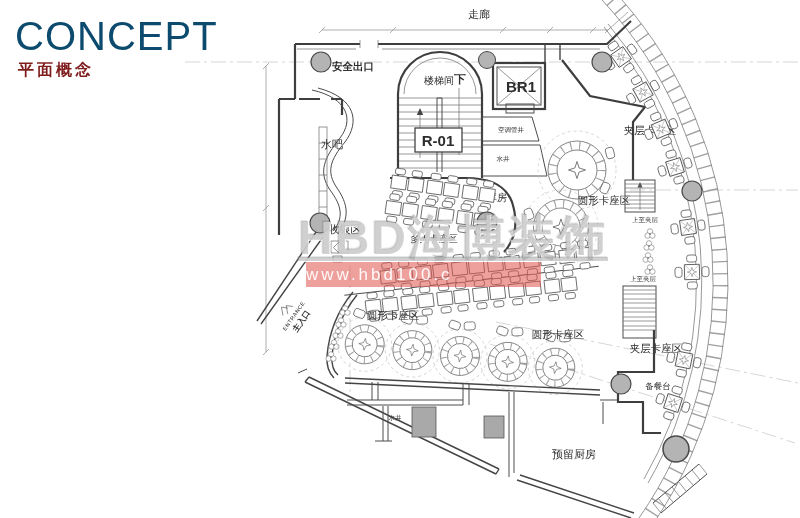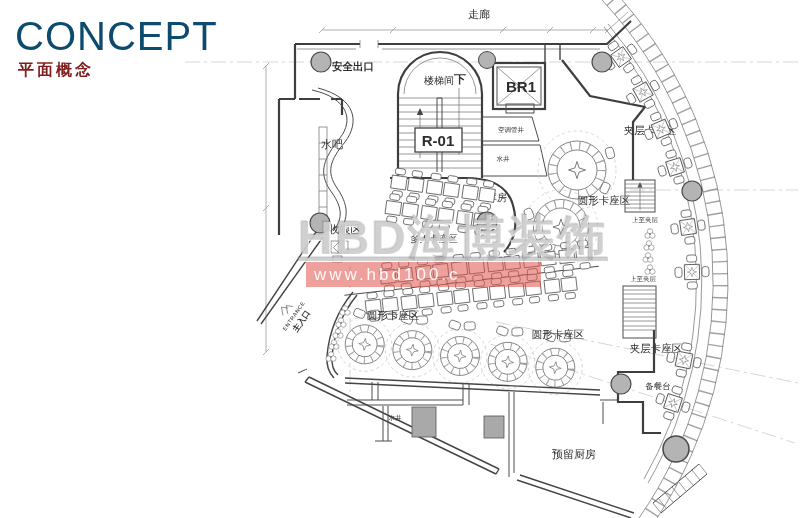--- a/index.html
+++ b/index.html
@@ -15,21 +15,21 @@
   .thin{stroke:#767676;stroke-width:.75;fill:none;}
   .cl{stroke:#cccccc;stroke-width:.8;fill:none;stroke-dasharray:15 4 3 4;}
   .dim{stroke:#8d8d8d;stroke-width:.7;fill:none;}
   .tick{stroke:#8f8f8f;stroke-width:15;fill:none;stroke-dasharray:1.4 10.6;opacity:.85;}
   .wm-text{position:absolute;left:298px;top:206px;font-size:48px;font-weight:700;letter-spacing:2px;
            color:rgba(148,148,148,.42);text-shadow:1px 1px 0 rgba(255,255,255,.85),-1px -1px 0 rgba(120,120,120,.18);
            white-space:nowrap;pointer-events:none;text-decoration:underline;}
   .wm-bar{position:absolute;left:306px;top:262px;width:235px;height:25px;background:rgba(222,82,74,.55);
           overflow:hidden;pointer-events:none;}
   .wm-url{font-size:17px;line-height:25px;letter-spacing:3px;color:rgba(255,255,255,.92);
-          padding-left:8px;white-space:nowrap;}
+          white-space:nowrap;}
 </style>
 </head>
 <body>
 
 <div class="stage">
 
   <div class="title">CONCEPT</div>
   <div class="subtitle">平面概念</div>
 
   <svg width="800" height="518" viewBox="0 0 800 518">

